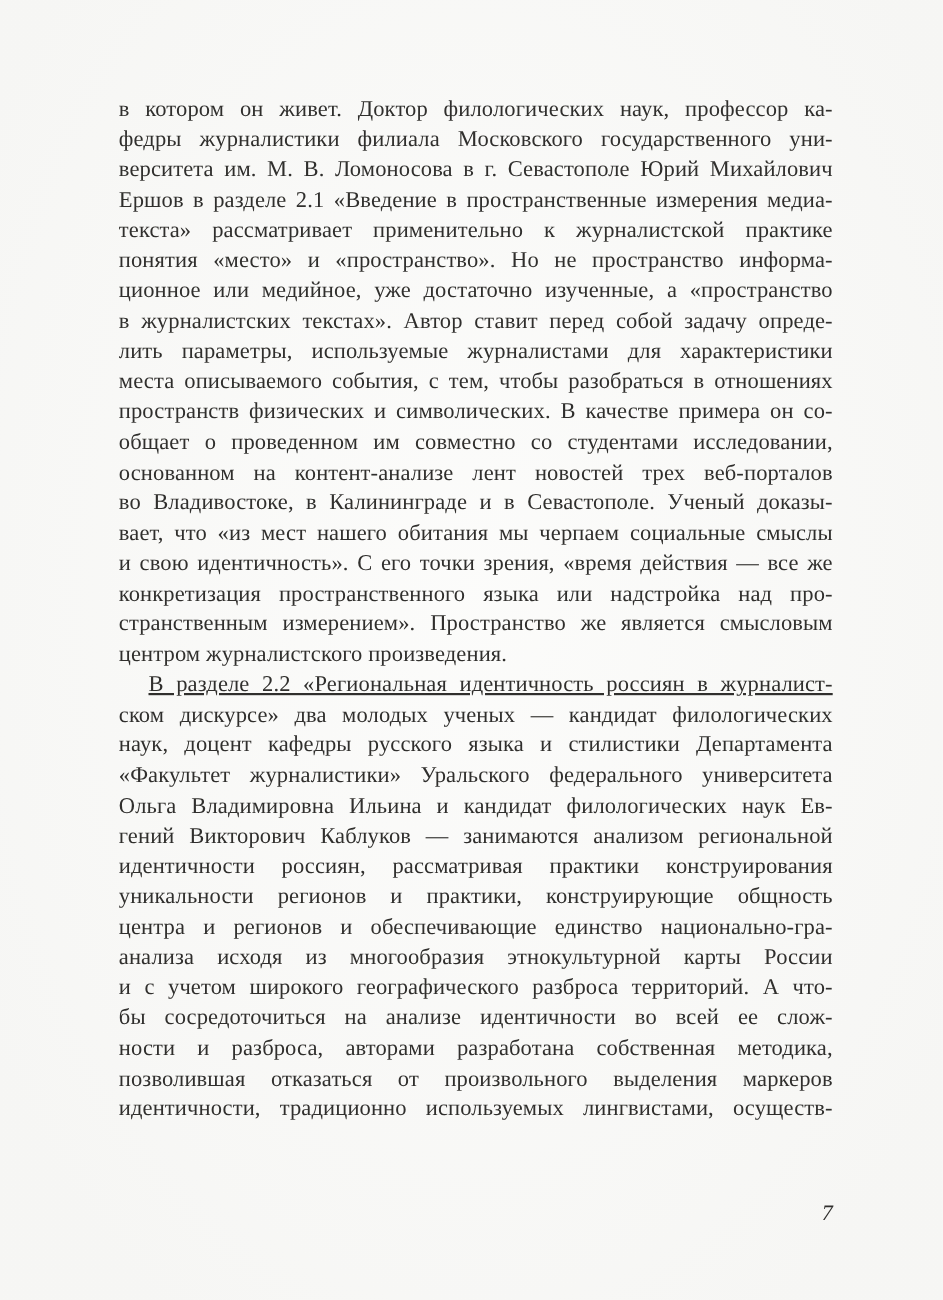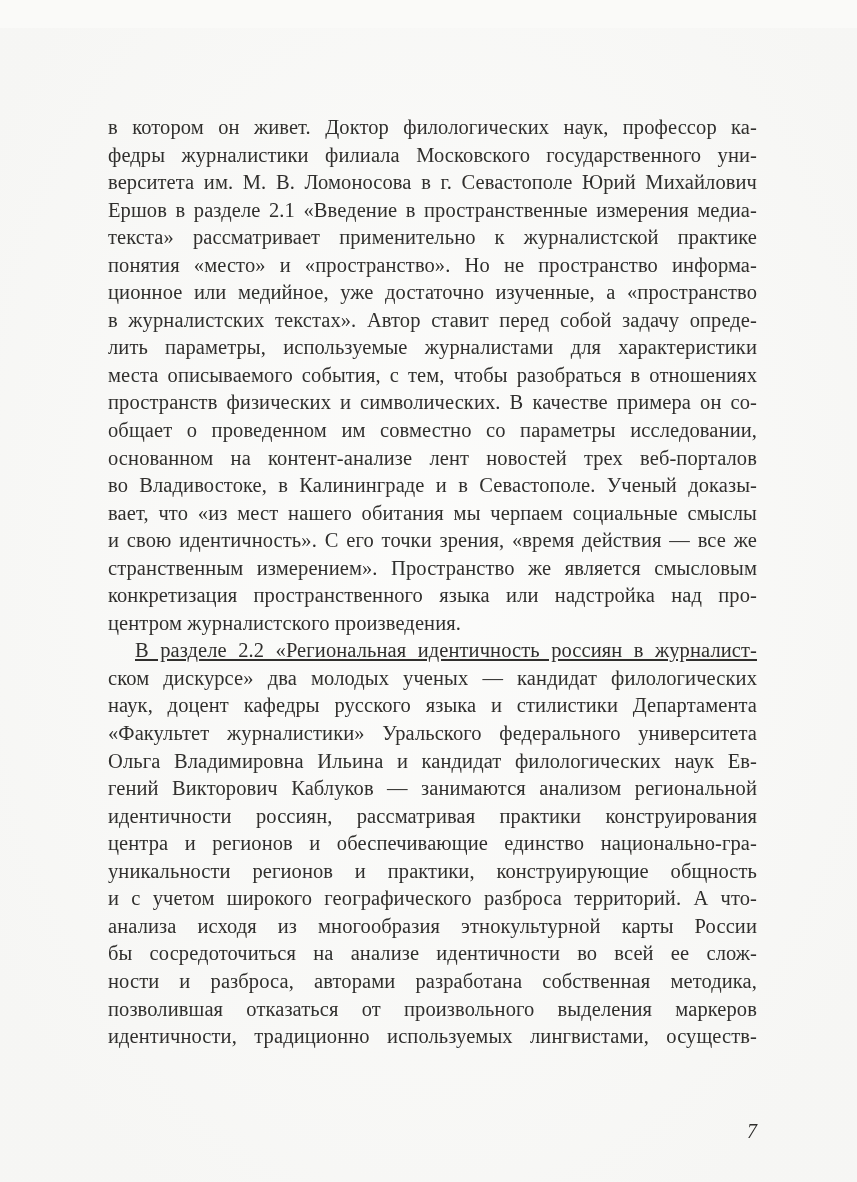--- a/index.html
+++ b/index.html
@@ -16,21 +16,20 @@
     height: 1182px;
     background: var(--bg);
     color: var(--fg);
     font-family: "Liberation Serif", serif;
     overflow: hidden;
   }
   .page {
     position: absolute;
     inset: 0;
     background: radial-gradient(ellipse at 50% 45%, rgba(255,255,255,0.35), rgba(0,0,0,0.015) 85%);
-    margin-top: 28px;
   }
   .text-block {
     position: absolute;
     left: 108px;
     top: 86px;
     width: 649px;
     font-size: 20.5px;
     line-height: 27.55px;
     letter-spacing: 0.1px;
   }
@@ -62,41 +61,41 @@
         <div class="line">федры журналистики филиала Московского государственного уни-</div>
         <div class="line">верситета им. М. В. Ломоносова в г. Севастополе Юрий Михайлович</div>
         <div class="line">Ершов в разделе 2.1 «Введение в пространственные измерения медиа-</div>
         <div class="line">текста» рассматривает применительно к журналистской практике</div>
         <div class="line">понятия «место» и «пространство». Но не пространство информа-</div>
         <div class="line">ционное или медийное, уже достаточно изученные, а «пространство</div>
         <div class="line">в журналистских текстах». Автор ставит перед собой задачу опреде-</div>
         <div class="line">лить параметры, используемые журналистами для характеристики</div>
         <div class="line">места описываемого события, с тем, чтобы разобраться в отношениях</div>
         <div class="line">пространств физических и символических. В качестве примера он со-</div>
-        <div class="line">общает о проведенном им совместно со параметры исследовании,</div>
+        <div class="line">общает о проведенном им совместно со студентами исследовании,</div>
         <div class="line">основанном на контент-анализе лент новостей трех веб-порталов</div>
         <div class="line">во Владивостоке, в Калининграде и в Севастополе. Ученый доказы-</div>
         <div class="line">вает, что «из мест нашего обитания мы черпаем социальные смыслы</div>
         <div class="line">и свою идентичность». С его точки зрения, «время действия — все же</div>
+        <div class="line">конкретизация пространственного языка или надстройка над про-</div>
         <div class="line">странственным измерением». Пространство же является смысловым</div>
-        <div class="line">конкретизация пространственного языка или надстройка над про-</div>
         <div class="line no-stretch">центром журналистского произведения.</div>
       </div>
       <div class="paragraph indent">
         <div class="line">В разделе 2.2 «Региональная идентичность россиян в журналист-</div>
         <div class="line">ском дискурсе» два молодых ученых — кандидат филологических</div>
         <div class="line">наук, доцент кафедры русского языка и стилистики Департамента</div>
         <div class="line">«Факультет журналистики» Уральского федерального университета</div>
         <div class="line">Ольга Владимировна Ильина и кандидат филологических наук Ев-</div>
         <div class="line">гений Викторович Каблуков — занимаются анализом региональной</div>
         <div class="line">идентичности россиян, рассматривая практики конструирования</div>
+        <div class="line">уникальности регионов и практики, конструирующие общность</div>
         <div class="line">центра и регионов и обеспечивающие единство национально-гра-</div>
-        <div class="line">уникальности регионов и практики, конструирующие общность</div>
+        <div class="line">анализа исходя из многообразия этнокультурной карты России</div>
         <div class="line">и с учетом широкого географического разброса территорий. А что-</div>
-        <div class="line">анализа исходя из многообразия этнокультурной карты России</div>
         <div class="line">бы сосредоточиться на анализе идентичности во всей ее слож-</div>
         <div class="line">ности и разброса, авторами разработана собственная методика,</div>
         <div class="line">позволившая отказаться от произвольного выделения маркеров</div>
         <div class="line">идентичности, традиционно используемых лингвистами, осуществ-</div>
       </div>
     </div>
   <div class="page-number">7</div>
 </div>
 
 </body></html>

